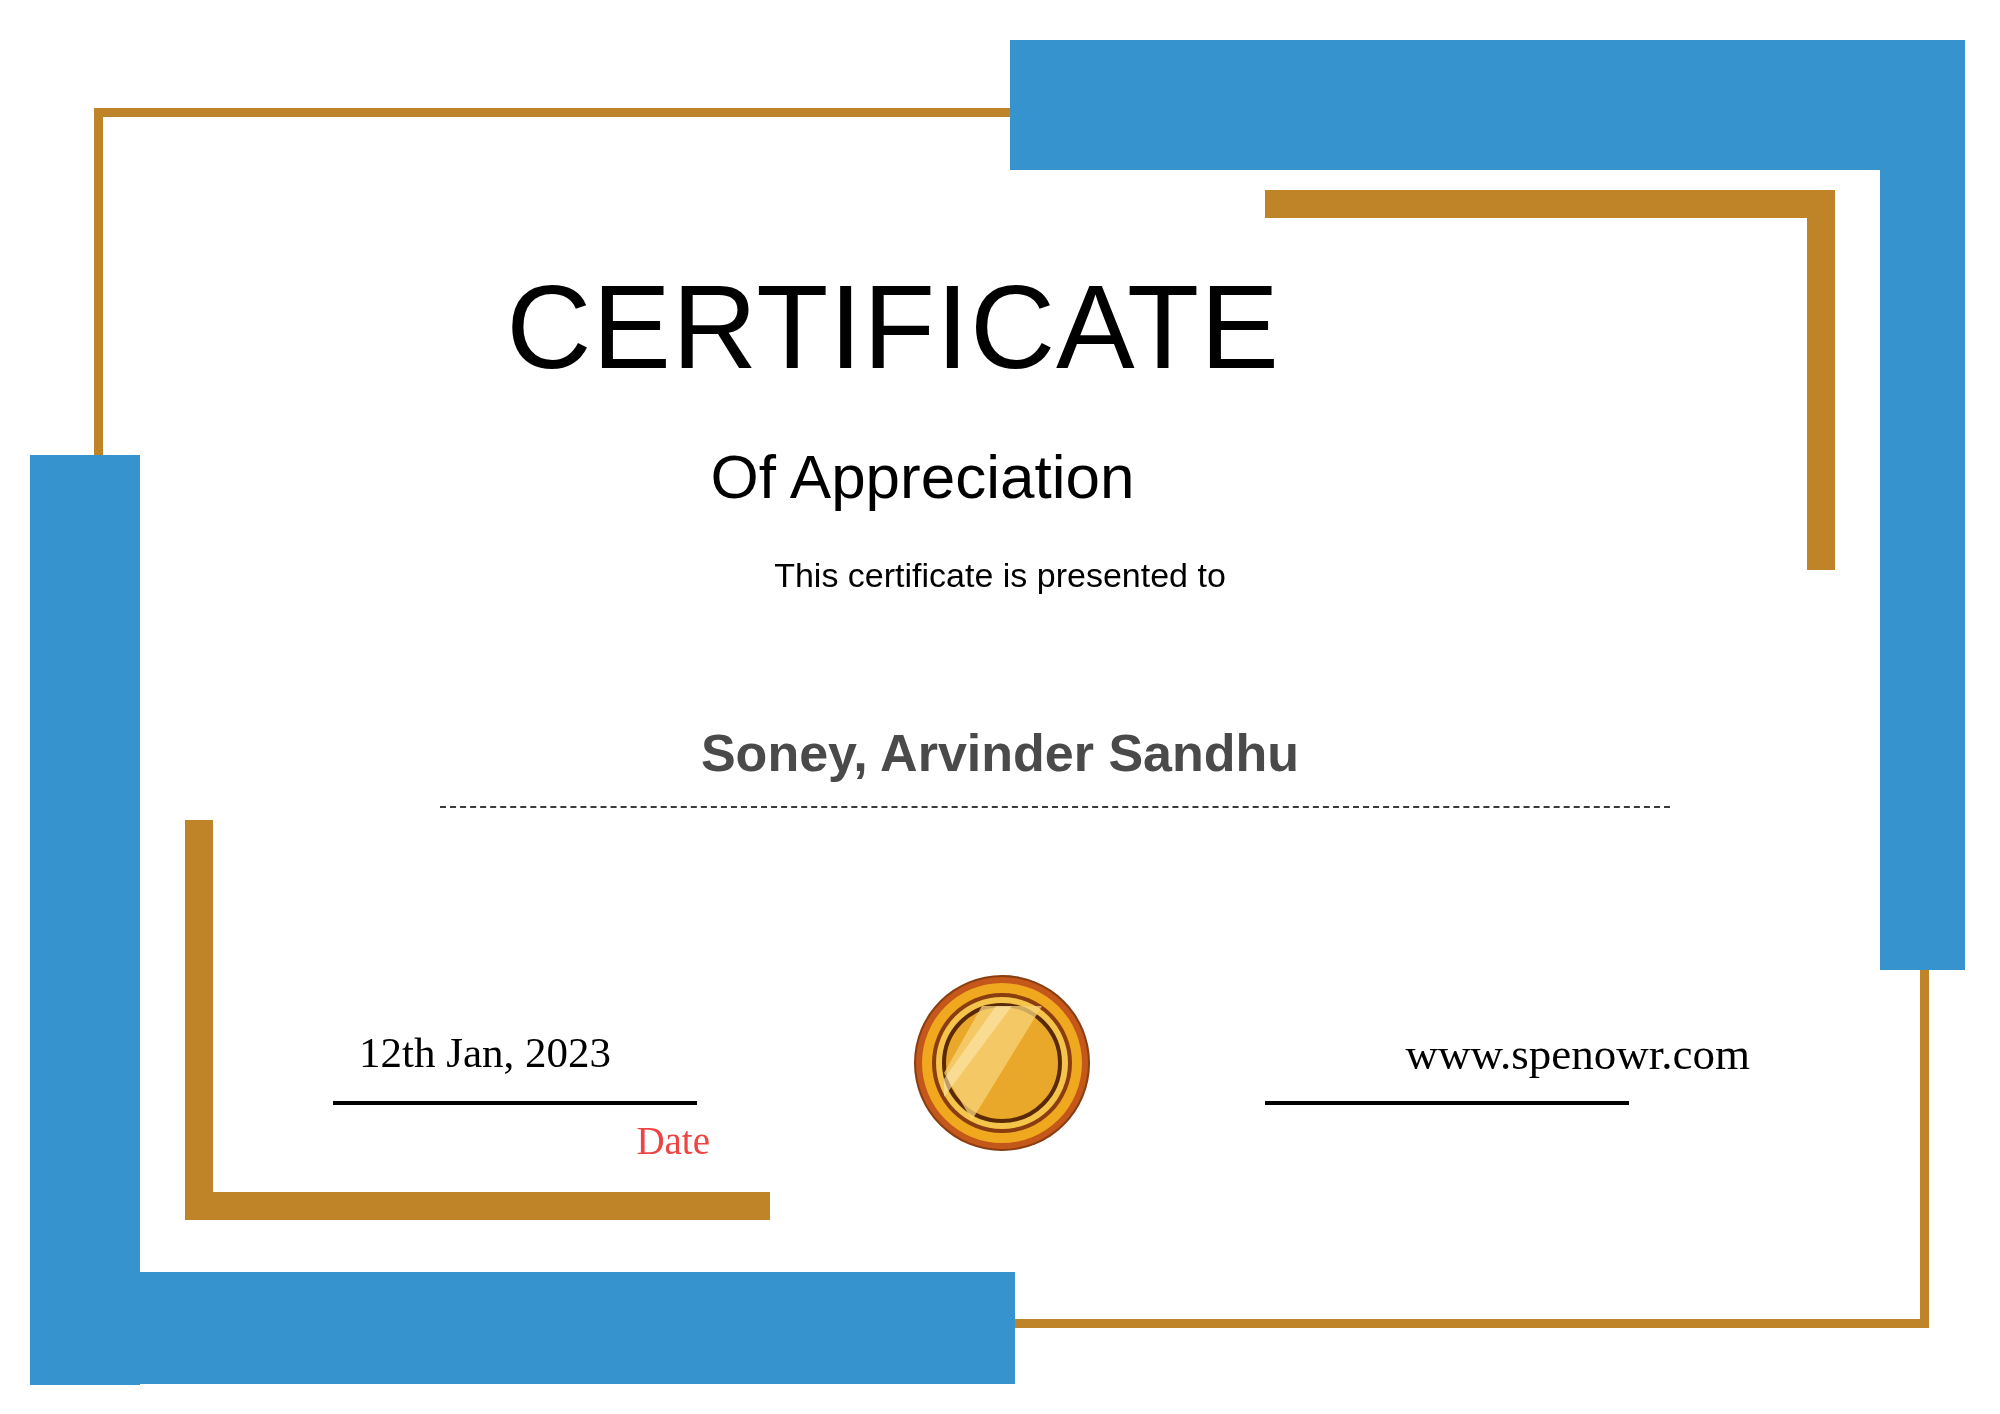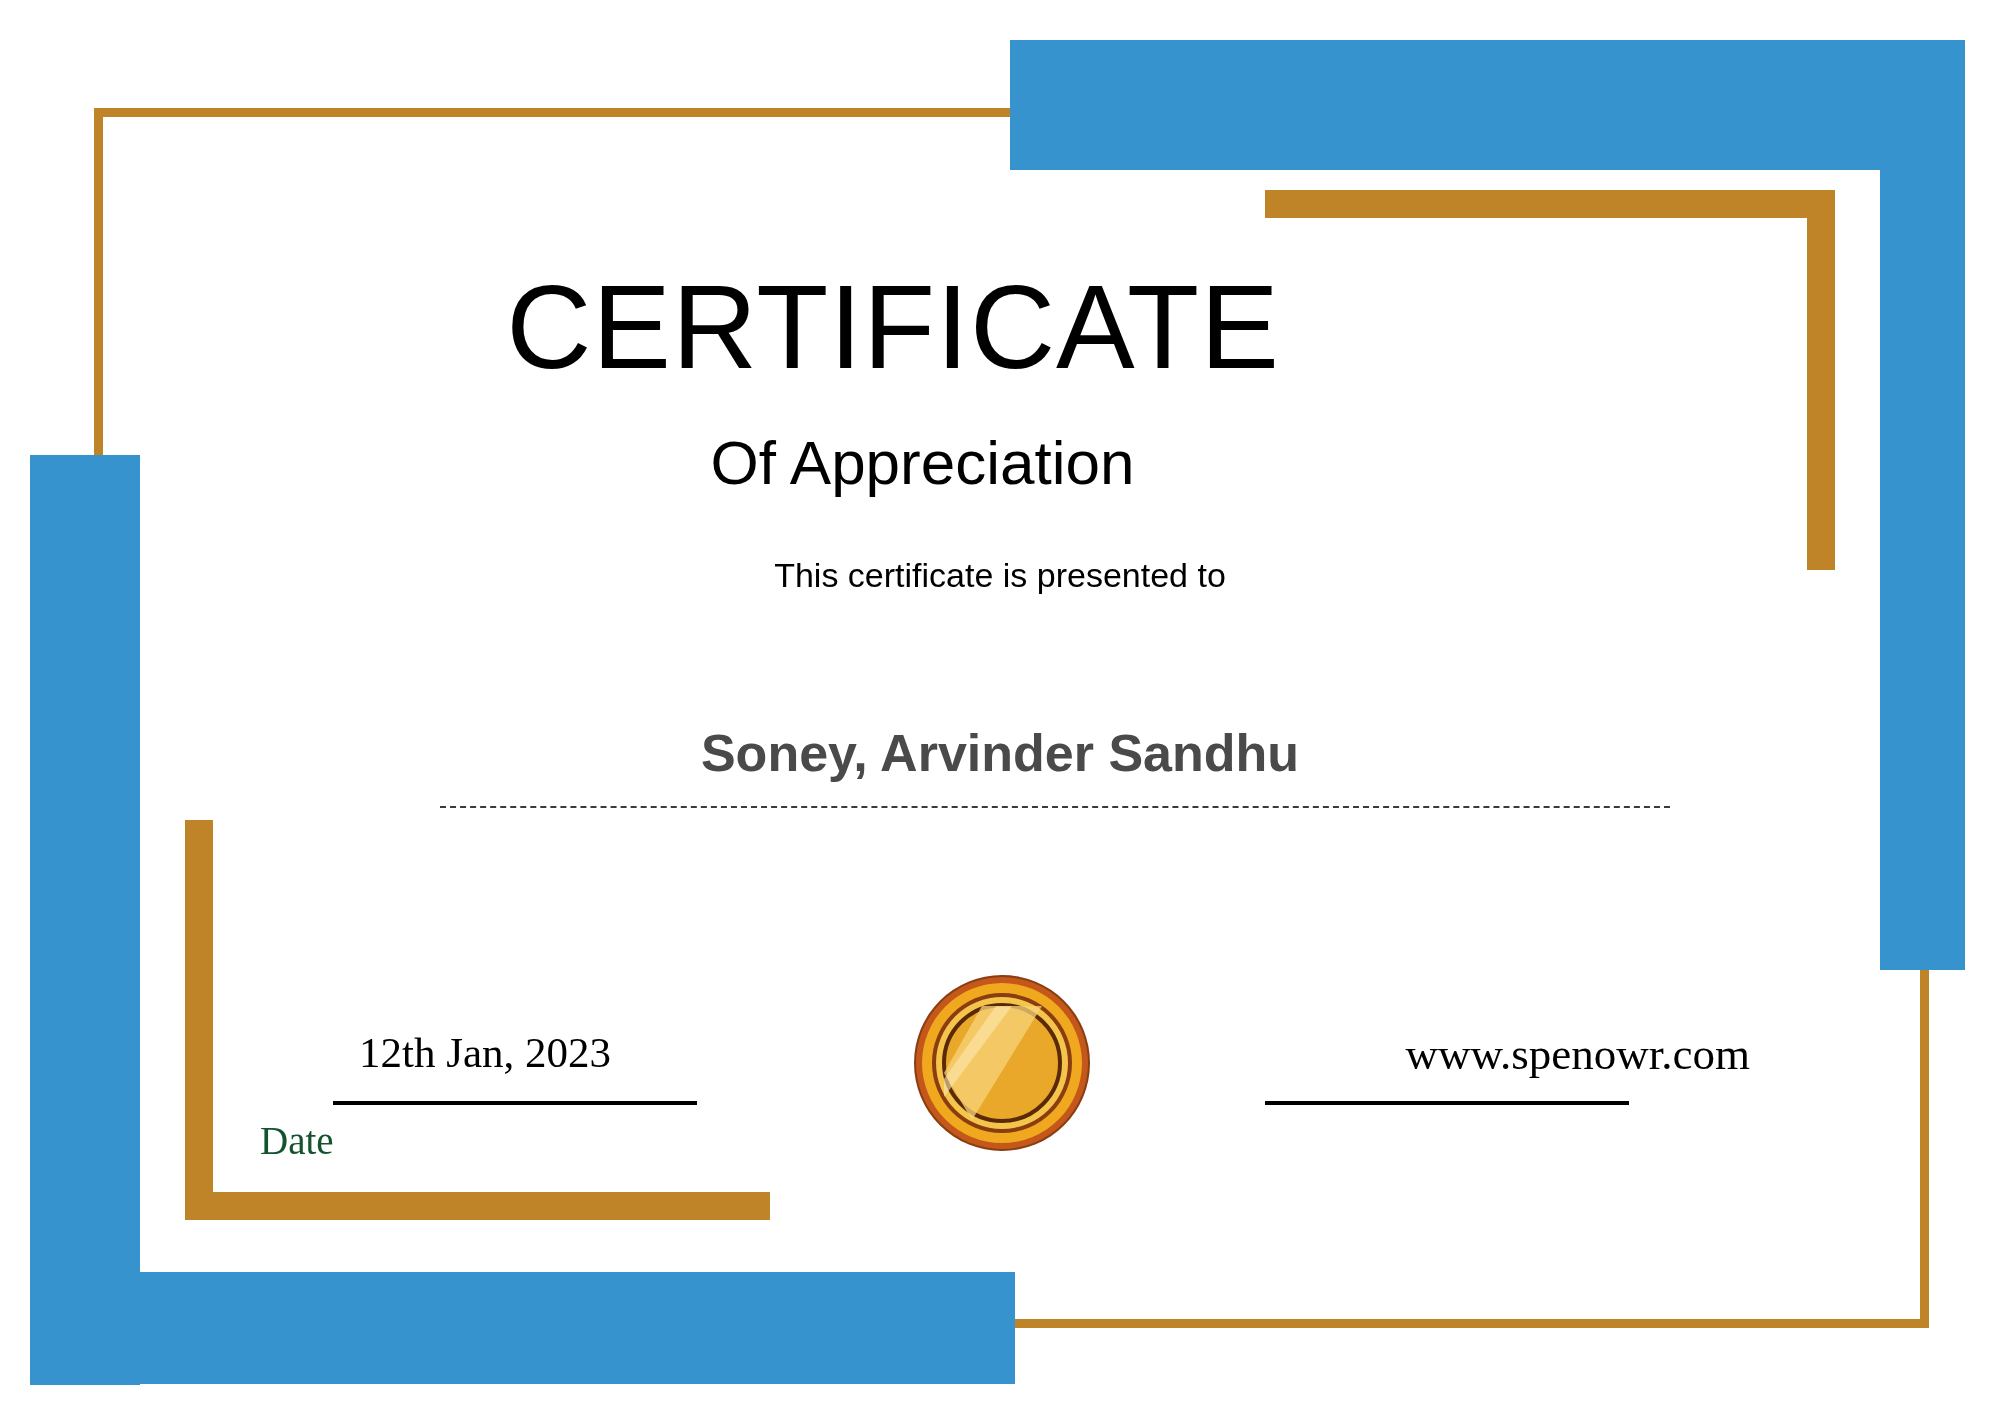--- a/index.html
+++ b/index.html
@@ -103,21 +103,21 @@
     text-align: center;
     font-size: 118px;
     letter-spacing: 1px;
     color: #000000;
     line-height: 1;
     font-weight: 400;
   }
   .subtitle {
     position: absolute;
     left: 0;
-    top: 432px;
+    top: 446px;
     width: 1845px;
     text-align: center;
     font-size: 62px;
     color: #000000;
     line-height: 1;
     font-weight: 400;
   }
   .presented {
     position: absolute;
     left: 0;
@@ -176,24 +176,24 @@
     left: 333px;
     top: 1101px;
     width: 364px;
     border-top: 4px solid #000000;
   }
   .date-label {
     position: absolute;
     left: 260px;
     top: 1118px;
     width: 450px;
-    text-align: left;
+    text-align: right;
     font-size: 39px;
     font-family: "Liberation Serif", serif;
-    color: #14532d;
+    color: #ef4444;
   }
   .sig-value {
     position: absolute;
     left: 1050px;
     top: 1028px;
     width: 700px;
     text-align: right;
     font-size: 45px;
     font-family: "Liberation Serif", serif;
     color: #000000;

